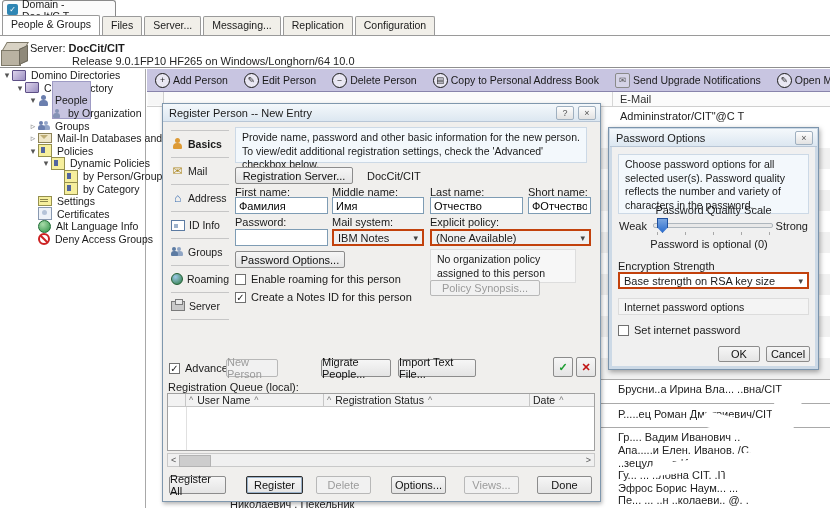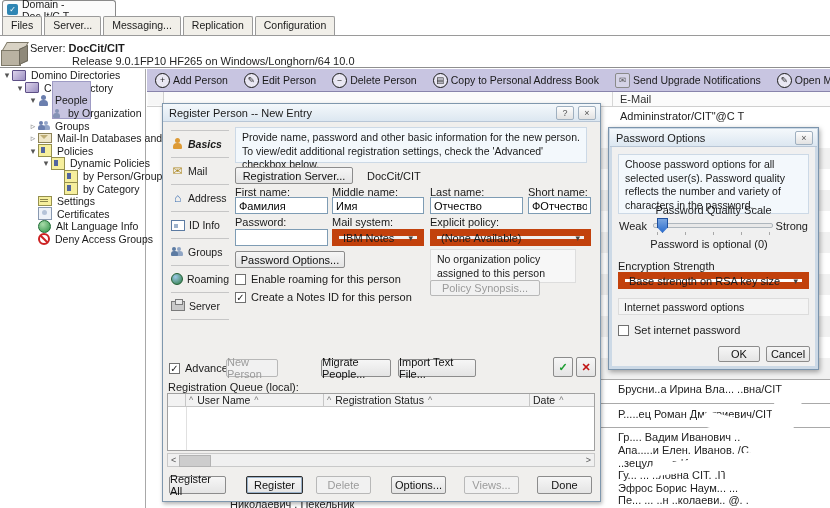--- a/index.html
+++ b/index.html
@@ -76,37 +76,37 @@
   
   .btn{position:absolute;display:flex;align-items:center;justify-content:center;background:linear-gradient(#f6f6f6,#e4e4e4);
        border:1px solid #8c8c8c;border-radius:2px;color:#111;font-size:11px;box-sizing:border-box;}
   .btn.dis{color:#9b9b9b;border-color:#b8b8b8;background:#f1f1f1;}
   .btn.def{border-color:#2f2f2f;box-shadow:0 0 0 1px #9ab1c9 inset;}
   .cb{width:11px;height:11px;background:#fff;border:1px solid #707070;display:inline-flex;align-items:center;
       justify-content:center;font-size:10px;color:#222;flex:none;box-sizing:border-box;}
   .cbrow{position:absolute;display:flex;align-items:center;gap:5px;}
   .inp{position:absolute;background:#fff;border:1px solid #7e9cb4;font-family:"Liberation Sans",sans-serif;
        font-size:11px;padding:1px 3px;box-sizing:border-box;margin:0;}
-  .ddl{position:absolute;background:#f0f0f0;border:7px solid #c2410c;display:flex;align-items:center;
+  .ddl{position:absolute;background:#f0f0f0;border:2px solid #c2410c;display:flex;align-items:center;
        justify-content:space-between;padding:0 4px;font-size:11px;box-sizing:border-box;}
   .ddl .arr{color:#444;font-size:9px;}
   .lbl{position:absolute;color:#1a1a1a;white-space:nowrap;}
 
   
   .dlg{background:#f0efed;border:1px solid #7f97ad;box-shadow:1px 2px 4px rgba(0,0,0,.3);z-index:10;}
   #regdlg{left:162px;top:103px;width:437px;height:397px;}
   .dtitle{position:absolute;left:0;top:0;right:0;height:18px;background:linear-gradient(#f4f8fb,#dce7f1);
           border-bottom:1px solid #b8c6d6;display:flex;align-items:center;padding:0 6px;box-sizing:border-box;}
   .dbtn{position:absolute;top:2px;width:18px;height:14px;background:linear-gradient(#fdfdfd,#e2e2e2);
         border:1px solid #9fb0c0;border-radius:2px;display:flex;align-items:center;justify-content:center;
         font-size:9px;color:#555;box-sizing:border-box;}
   .ltabs{position:absolute;left:8px;top:26px;width:58px;}
   .ltab{height:26px;display:flex;align-items:center;gap:4px;border-bottom:1px solid #c6c6c6;font-size:10.5px;}
   .ltab:first-child{border-top:1px solid #c6c6c6;}
-  .ltab.active{font-weight:bold;font-style:italic;}
+  .ltab.active{font-weight:bold;}
   .di{width:13px;height:12px;position:relative;flex:none;display:inline-flex;align-items:center;justify-content:center;}
   .di-basics::before{content:"";position:absolute;left:4px;top:0;width:5px;height:5px;border-radius:50%;background:#dd9a35;}
   .di-basics::after{content:"";position:absolute;left:2px;top:5px;width:9px;height:6px;border-radius:4px 4px 1px 1px;background:#dd9a35;}
   .di-char{font-size:12px;line-height:1;}
   .di-id{border:1px solid #5c7ba2;background:#fff;width:12px;height:9px;}
   .di-id::after{content:"";position:absolute;left:2px;top:3px;width:4px;height:4px;background:#9fb3cc;}
   .di-groups::before{content:"";position:absolute;left:1px;top:1px;width:4px;height:4px;border-radius:50%;background:#5c7ba2;box-shadow:5px 0 0 #8fa5c4;}
   .di-groups::after{content:"";position:absolute;left:0;top:5px;width:7px;height:5px;border-radius:3px 3px 1px 1px;background:#5c7ba2;box-shadow:5px 0 0 #8fa5c4;}
   .di-globe{width:12px;height:12px;border-radius:50%;background:radial-gradient(circle at 35% 30%,#9cc8e8,#2c7a3f);border:1px solid #225f33;box-sizing:border-box;}
   .di-printer{width:12px;height:8px;background:#c9c9c9;border:1px solid #7a7a7a;}
@@ -138,20 +138,21 @@
 <body>
 
 <div id="app">
 
   <div class="abs wintab">
     <span class="wintab-ico">✓</span>
     <span>Domain - Doc.It/C.T</span>
   </div>
 
   <div class="abs tabbar">
+    <span class="ptab active">People &amp; Groups</span>
     <span class="ptab">Files</span>
     <span class="ptab">Server...</span>
     <span class="ptab">Messaging...</span>
     <span class="ptab">Replication</span>
     <span class="ptab">Configuration</span>
   </div>
 
   <div class="abs srv-ico-top"></div>
   <div class="abs srv-ico-front"></div>
   <div class="abs srv-ico-side"></div>

